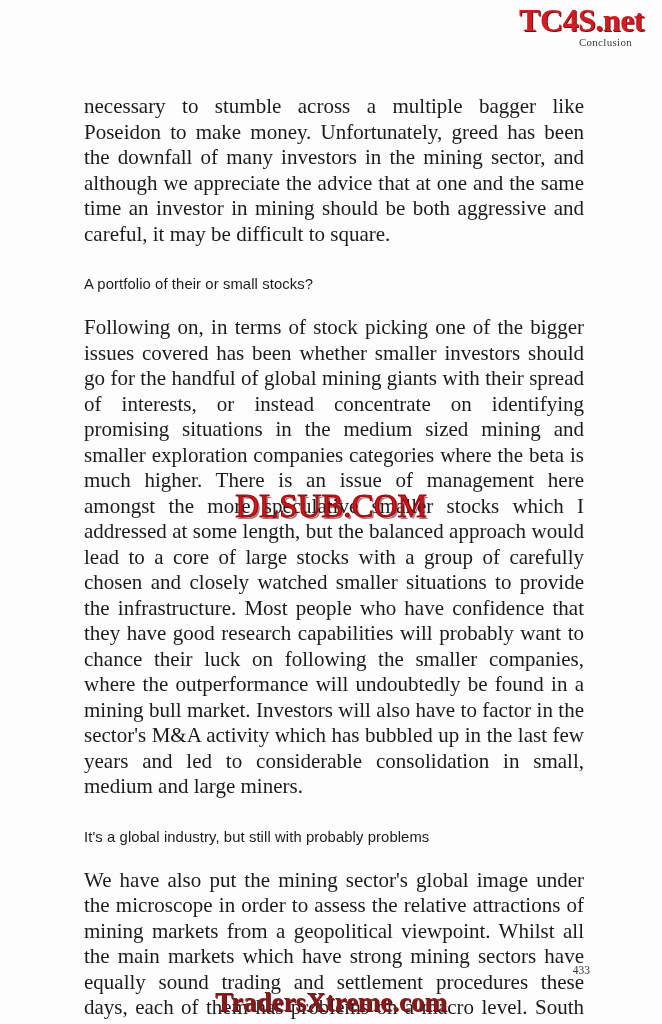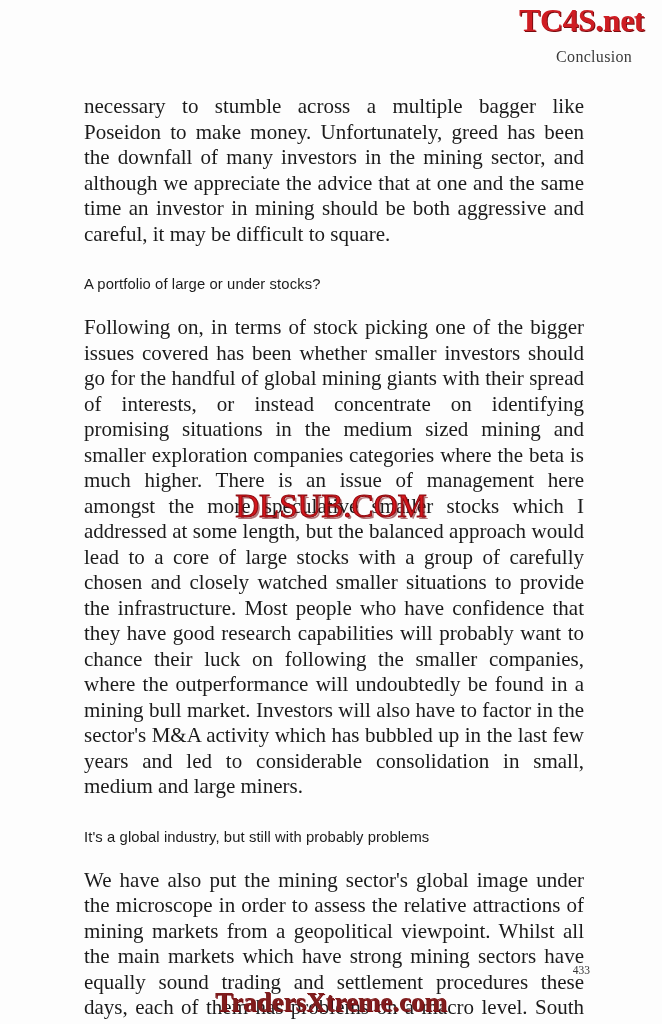--- a/index.html
+++ b/index.html
@@ -37,23 +37,23 @@
     font-family: "Liberation Serif", serif;
     font-weight: bold;
     font-size: 32px;
     letter-spacing: -0.5px;
     color: #cf1d23;
     text-shadow: 1px 1px 0 #7a0c10;
   }
   .running-head {
     position: absolute;
     right: 30px;
-    top: 48px;
+    top: 36px;
     font-family: "Liberation Serif", serif;
-    font-size: 16px;
+    font-size: 11px;
     color: #3c3c3c;
     letter-spacing: 0.3px;
   }
 
   
   .content {
     position: absolute;
     left: 84px;
     top: 94px;
     width: 500px;
@@ -124,21 +124,21 @@
 
   <div class="header">
     <div class="watermark-top">TC4S.net</div>
     <div class="running-head">Conclusion</div>
   </div>
 
   <div class="content">
 
     <p class="body-para">necessary to stumble across a multiple bagger like Poseidon to make money. Unfortunately, greed has been the downfall of many investors in the mining sector, and although we appreciate the advice that at one and the same time an investor in mining should be both aggressive and careful, it may be difficult to square.</p>
 
-    <h2 class="sub-head">A portfolio of large or under stocks?</h2>
+    <h2 class="sub-head">A portfolio of their or small stocks?</h2>
 
     <p class="body-para">Following on, in terms of stock picking one of the bigger issues covered has been whether smaller investors should go for the handful of global mining giants with their spread of interests, or instead concentrate on identifying promising situations in the medium sized mining and smaller exploration companies categories where the beta is much higher. There is an issue of management here amongst the more speculative smaller stocks which I addressed at some length, but the balanced approach would lead to a core of large stocks with a group of carefully chosen and closely watched smaller situations to provide the infrastructure. Most people who have confidence that they have good research capabilities will probably want to chance their luck on following the smaller companies, where the outperformance will undoubtedly be found in a mining bull market. Investors will also have to factor in the sector's M&amp;A activity which has bubbled up in the last few years and led to considerable consolidation in small, medium and large miners.</p>
 
     <h2 class="sub-head">It's a global industry, but still with probably problems</h2>
 
     <p class="body-para">We have also put the mining sector's global image under the microscope in order to assess the relative attractions of mining markets from a geopolitical viewpoint. Whilst all the main markets which have strong mining sectors have equally sound trading and settlement procedures these days, each of them has problems on a macro level. South Africa has the black empowerment issue to tackle, Canada has a strong environmental lobby and Australia has the problem of native title. Some like the UK are more expensive to trade in than their peer markets.</p>
 
   </div>
 
   <div class="watermark-mid">DLSUB.COM</div>

